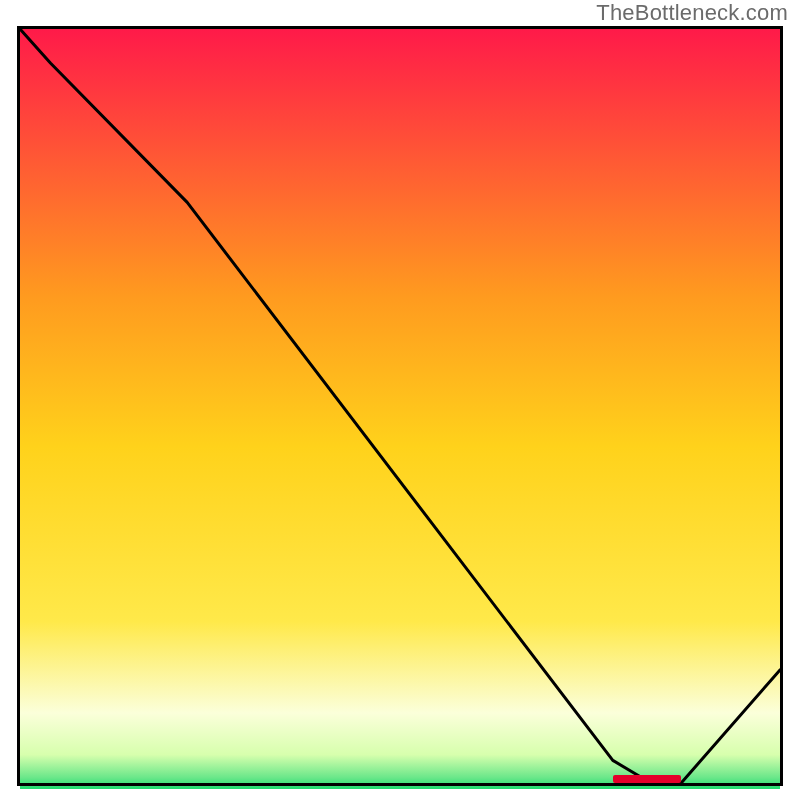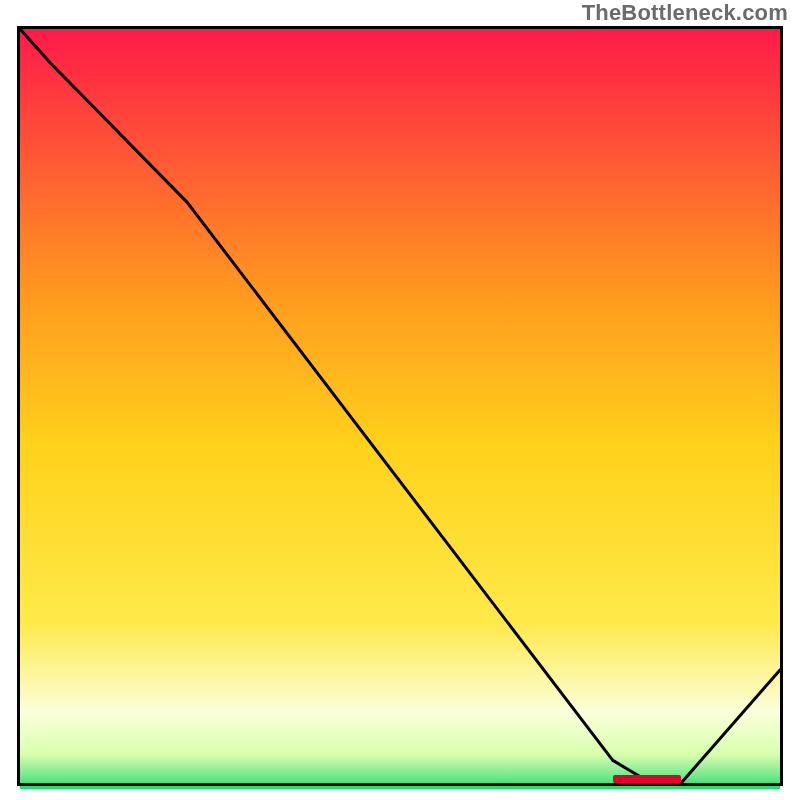--- a/index.html
+++ b/index.html
@@ -14,21 +14,21 @@
   .page {
     position: relative;
     width: 800px;
     height: 800px;
   }
   .watermark {
     position: absolute;
     top: 0px;
     right: 12px;
     font-size: 22px;
-    font-weight: 700;
+    font-weight: 400;
     color: #6b6b6b;
     letter-spacing: 0.2px;
   }
   .plot-outer {
     position: absolute;
     
     left: 17px;
     top: 26px;
     width: 766px;
     height: 760px;

